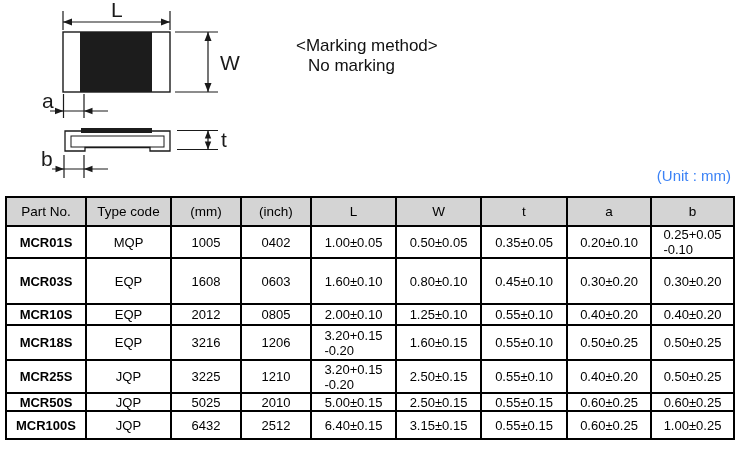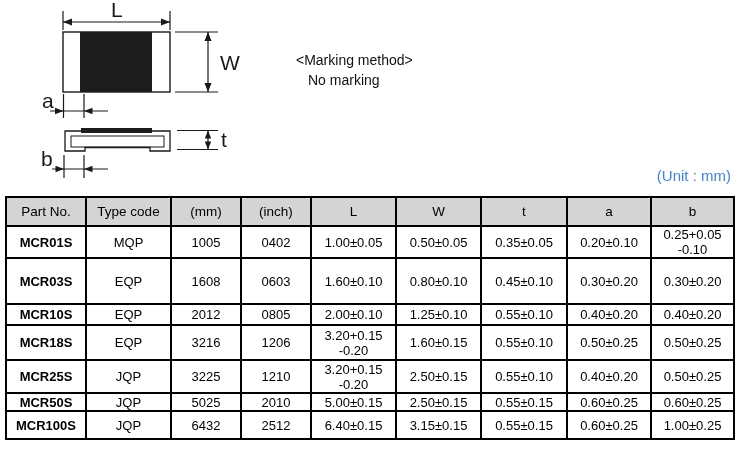--- a/index.html
+++ b/index.html
@@ -5,21 +5,21 @@
   html,body { margin:0; padding:0; }
   body {
     width:737px; height:451px;
     background:#ffffff;
     font-family:"Liberation Sans", sans-serif;
     position:relative; overflow:hidden;
     color:#000;
   }
   .diagram-svg { position:absolute; left:0; top:0; }
   .dim-label { font-family:"Liberation Sans", sans-serif; font-size:21px; fill:#1a1a1a; }
-  .marking-note { position:absolute; left:296px; top:36px; font-size:14px; line-height:20px; color:#111;margin-top:14px; }
+  .marking-note { position:absolute; left:296px; top:36px; font-size:17px; line-height:20px; color:#111; }
   .marking-value { padding-left:12px; }
   .unit-note { position:absolute; top:167px; right:6px; font-size:15px; color:#3b82f6; }
 
   table.spec {
     position:absolute; left:5px; top:196px;
     width:728px; border-collapse:collapse; table-layout:fixed;
     font-size:13px;
   }
   table.spec th, table.spec td {
     border:2px solid #000;
@@ -34,21 +34,21 @@
   }
   table.spec td.part-no { font-weight:bold; }
   tbody tr:nth-child(1){height:26px}
   tbody tr:nth-child(2){height:46px}
   tbody tr:nth-child(3){height:21px}
   tbody tr:nth-child(4){height:35px}
   tbody tr:nth-child(5){height:33px}
   tbody tr:nth-child(6){height:18px}
   tbody tr:nth-child(7){height:28px}
   .two-line {
-    display:inline-block; text-align:center;
+    display:inline-block; text-align:left;
     white-space:pre-line; line-height:15px;
   }
 </style>
 </head>
 <body>
 
 <svg class="diagram-svg" width="240" height="192" viewBox="0 0 240 192">
 
   <g stroke="#1a1a1a" stroke-width="1.2">
     <line x1="63" y1="11" x2="63" y2="30"></line>

